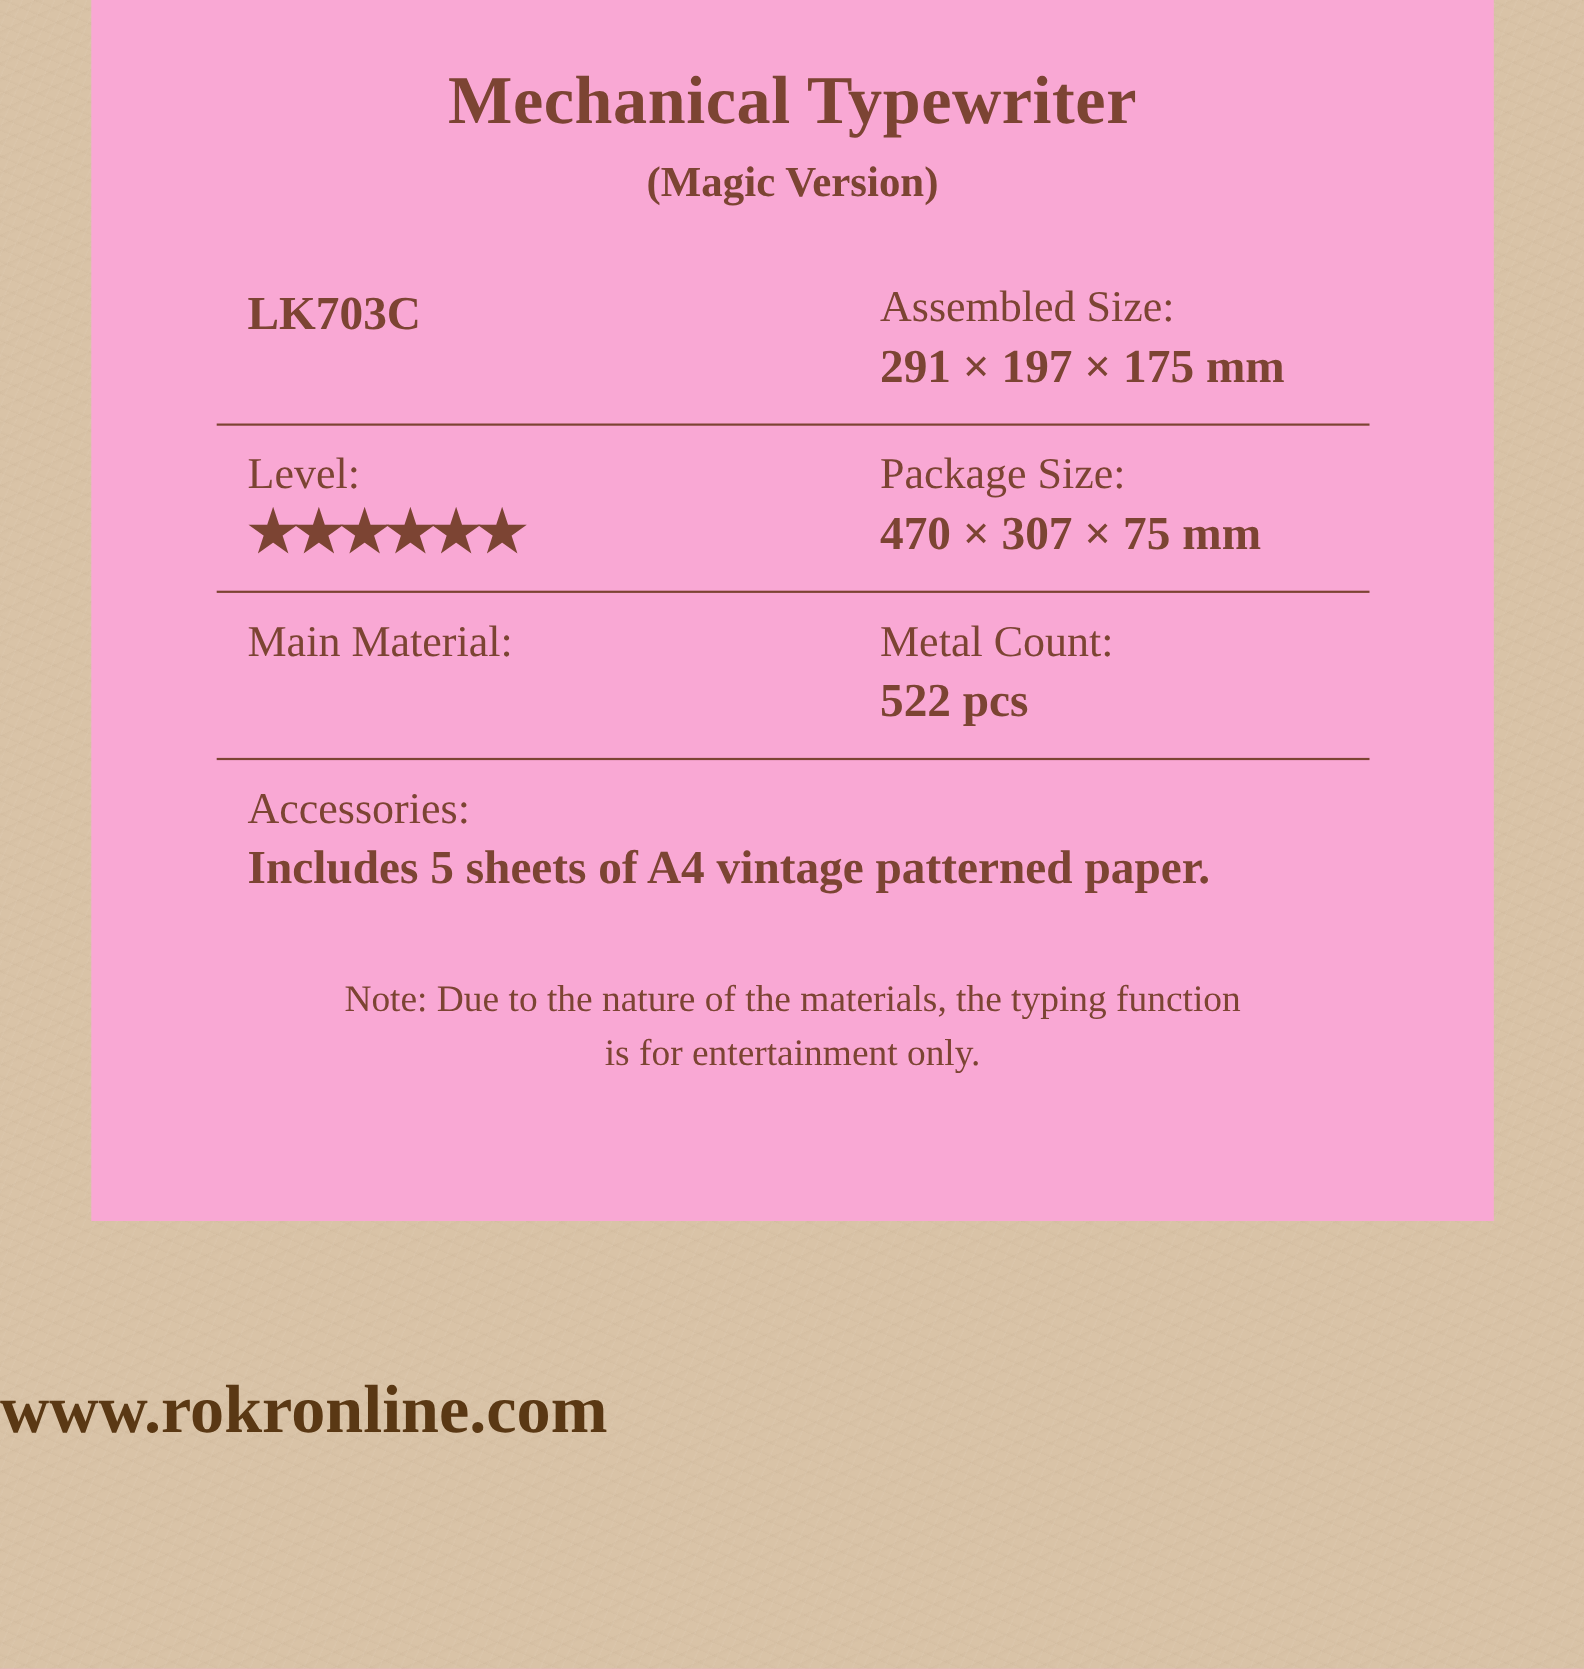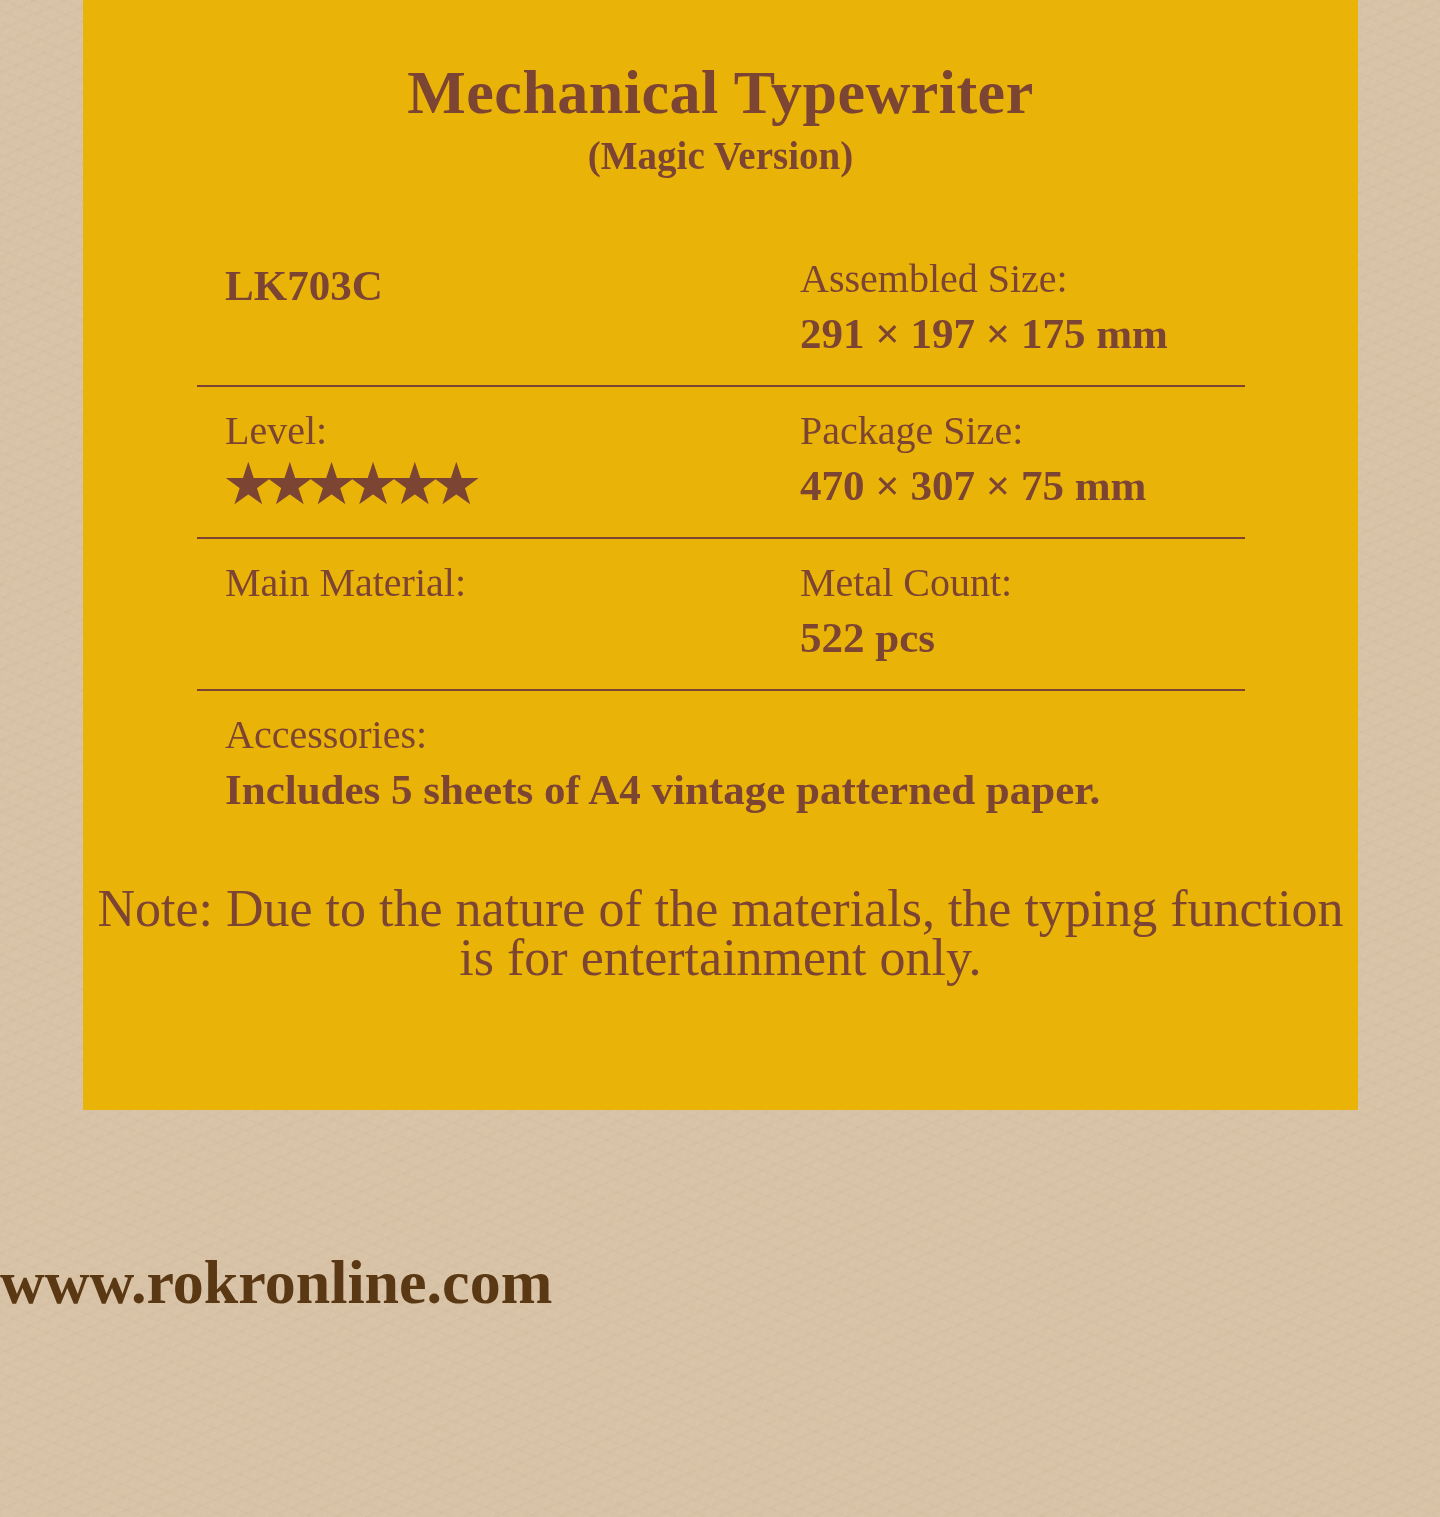--- a/index.html
+++ b/index.html
@@ -19,42 +19,42 @@
     font-family: "Liberation Serif", "DejaVu Serif", serif;
     overflow: hidden;
   }
 
   .card {
     position: absolute;
     left: 83px;
     top: 0;
     width: 1275px;
     height: 1110px;
-    background: #eab308;
+    background: #f9a8d4;
   }
 
   .header {
     position: absolute;
     top: 56px;
     left: 0;
     width: 100%;
     text-align: center;
     color: #7c4433;
   }
   .title {
     font-size: 62px;
     font-weight: bold;
     line-height: 72px;
     letter-spacing: 0.5px;
   }
   .subtitle {
     font-size: 39px;
     font-weight: bold;
     line-height: 48px;
-    margin-top: 4px;
+    margin-top: 14px;
   }
 
   .specs {
     position: absolute;
     left: 114px;
     top: 235px;
     width: 1048px;
     color: #7c4433;
   }
   .spec-row {
@@ -83,21 +83,21 @@
     margin-top: 2px;
   }
 
   .note {
     position: absolute;
     top: 884px;
     left: 0;
     width: 100%;
     text-align: center;
     color: #7c4433;
-    font-size: 52px;
+    font-size: 34px;
     line-height: 49px;
   }
 
   .footer {
     position: absolute;
     top: 1244px;
     left: 0;
     width: 100%;
     text-align: left;
     color: #5a3814;

